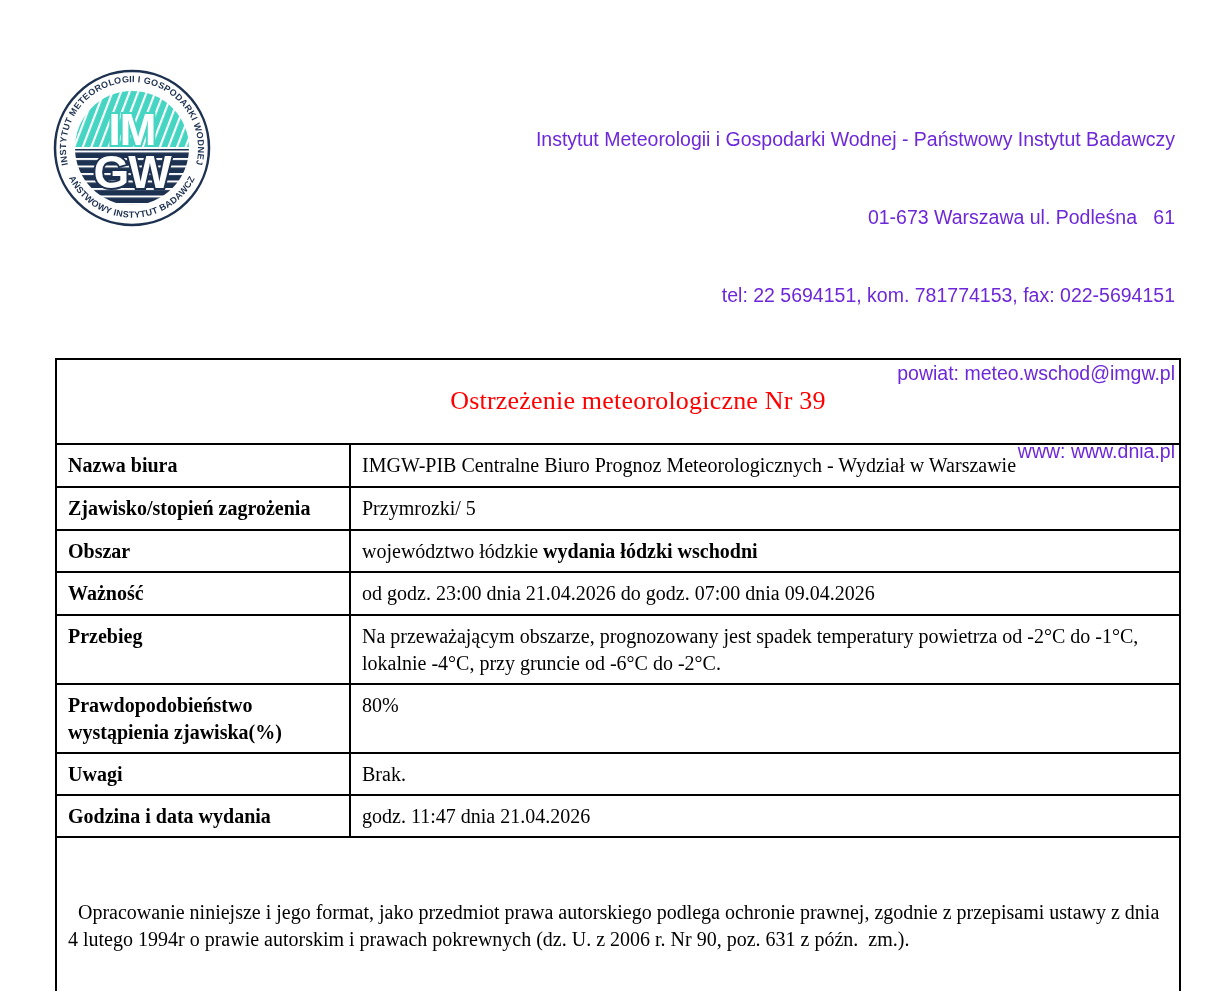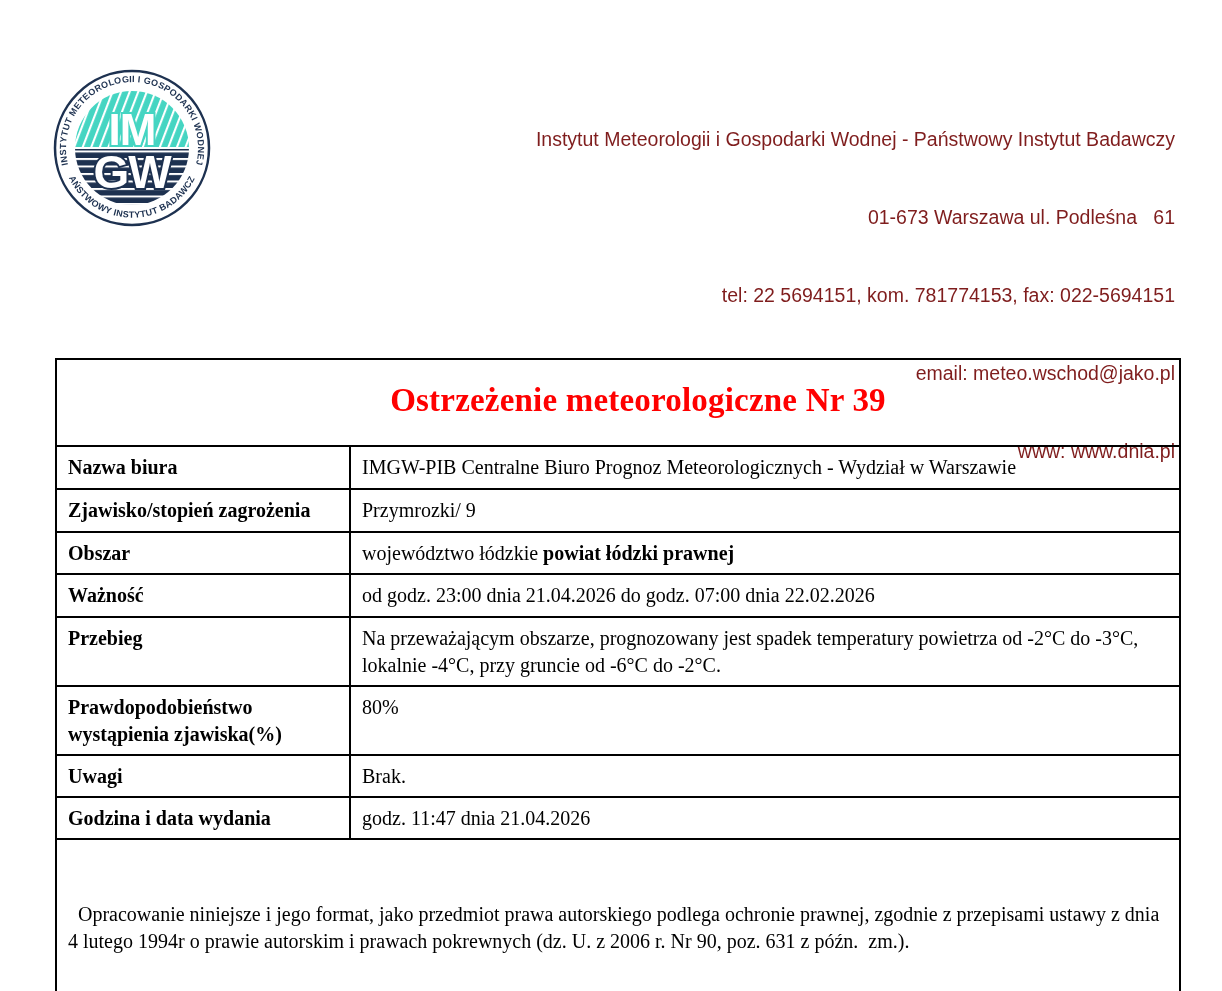--- a/index.html
+++ b/index.html
@@ -23,21 +23,21 @@
     height: 160px;
   }
   .org-header {
     position: absolute;
     top: 34px;
     right: 47px;
     text-align: right;
     font-family: "Liberation Sans", sans-serif;
     font-size: 19.5px;
     line-height: 26px;
-    color: #7f1d1d;
+    color: #6d28d9;
     white-space: pre-wrap;
   }
   .org-header .bold { font-weight: bold; }
 
   
   table.warning {
     position: absolute;
     left: 55px;
     top: 318px;
     width: 1126px;
@@ -61,22 +61,22 @@
     padding-right: 4px;
   }
   tr.title-row { height: 54px; }
   tr.title-row td {
     text-align: center;
     vertical-align: middle;
     padding: 0;
   }
   .title-text {
     color: #ff0000;
-    font-weight: bold;
-    font-size: 33px;
+    font-weight: normal;
+    font-size: 26px;
     letter-spacing: 0.2px;
     text-align: center;
   }
   tr.r43  { height: 43px; }
   tr.r42  { height: 42px; }
   tr.r44  { height: 36px; }
   tr.r67  { height: 67px; }
   tr.r66  { height: 66px; }
   tr.r68  { height: 68px; }
   tr.r117 { height: 117px; }
@@ -126,21 +126,21 @@
       <text font-family="Liberation Sans, sans-serif" font-size="9" font-weight="bold" letter-spacing="0.3" fill="#1d3150">
         <textPath href="#botArc" startOffset="50%" text-anchor="middle">• PAŃSTWOWY INSTYTUT BADAWCZY •</textPath>
       </text>
     </svg>
   </div>
 
   <div class="org-header">
     <div>Instytut Meteorologii i Gospodarki Wodnej - Państwowy Instytut Badawczy</div>
     <div>01-673 Warszawa ul. Podleśna   61</div>
     <div>tel: 22 5694151, kom. 781774153, fax: 022-5694151</div>
-    <div>email: meteo.wschod@jako.pl</div>
+    <div>powiat: meteo.wschod@imgw.pl</div>
     <div>www: www.dnia.pl</div>
   </div>
 
   <table class="warning">
     <colgroup>
         <col class="c-label">
         <col>
       </colgroup>
 
     <tbody>
@@ -150,36 +150,36 @@
       </td>
     </tr>
 
     <tr class="r43">
       <td class="cell-label">Nazwa biura</td>
       <td class="cell-value">IMGW-PIB Centralne Biuro Prognoz Meteorologicznych - Wydział w Warszawie</td>
     </tr>
 
     <tr class="r43">
       <td class="cell-label">Zjawisko/stopień zagrożenia</td>
-      <td class="cell-value">Przymrozki/ 9</td>
+      <td class="cell-value">Przymrozki/ 5</td>
     </tr>
 
     <tr class="r42">
       <td class="cell-label">Obszar</td>
-      <td class="cell-value"><span>województwo łódzkie </span><b>powiat łódzki prawnej</b></td>
+      <td class="cell-value"><span>województwo łódzkie </span><b>wydania łódzki wschodni</b></td>
     </tr>
 
     <tr class="r43">
       <td class="cell-label">Ważność</td>
-      <td class="cell-value">od godz. 23:00 dnia 21.04.2026 do godz. 07:00 dnia 22.02.2026</td>
+      <td class="cell-value">od godz. 23:00 dnia 21.04.2026 do godz. 07:00 dnia 09.04.2026</td>
     </tr>
 
     <tr class="r67">
       <td class="cell-label">Przebieg</td>
-      <td class="cell-value">Na przeważającym obszarze, prognozowany jest spadek temperatury powietrza od -2°C do -3°C, lokalnie -4°C, przy gruncie od -6°C do -2°C.</td>
+      <td class="cell-value">Na przeważającym obszarze, prognozowany jest spadek temperatury powietrza od -2°C do -1°C, lokalnie -4°C, przy gruncie od -6°C do -2°C.</td>
     </tr>
 
     <tr class="r66">
       <td class="cell-label">Prawdopodobieństwo wystąpienia zjawiska(%)</td>
       <td class="cell-value">80%</td>
     </tr>
 
     <tr class="r44">
       <td class="cell-label">Uwagi</td>
       <td class="cell-value">Brak.</td>

